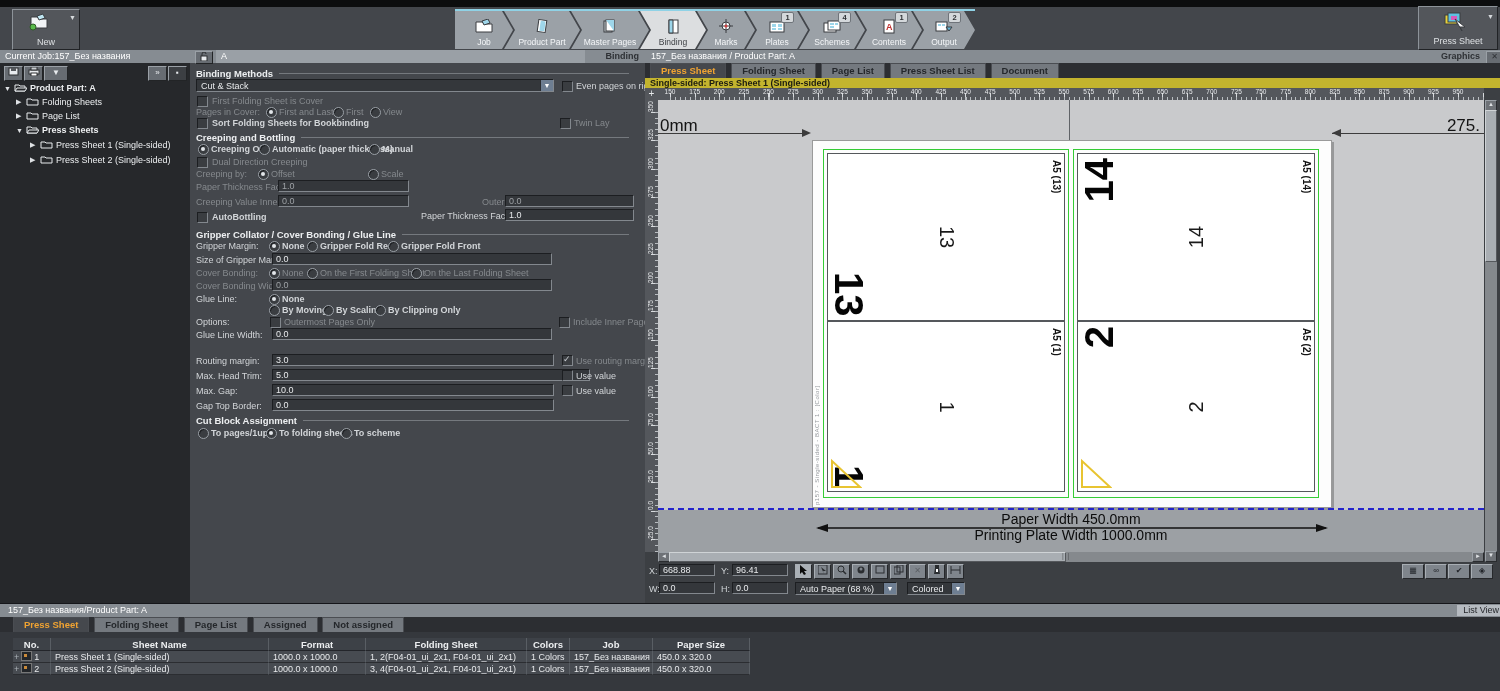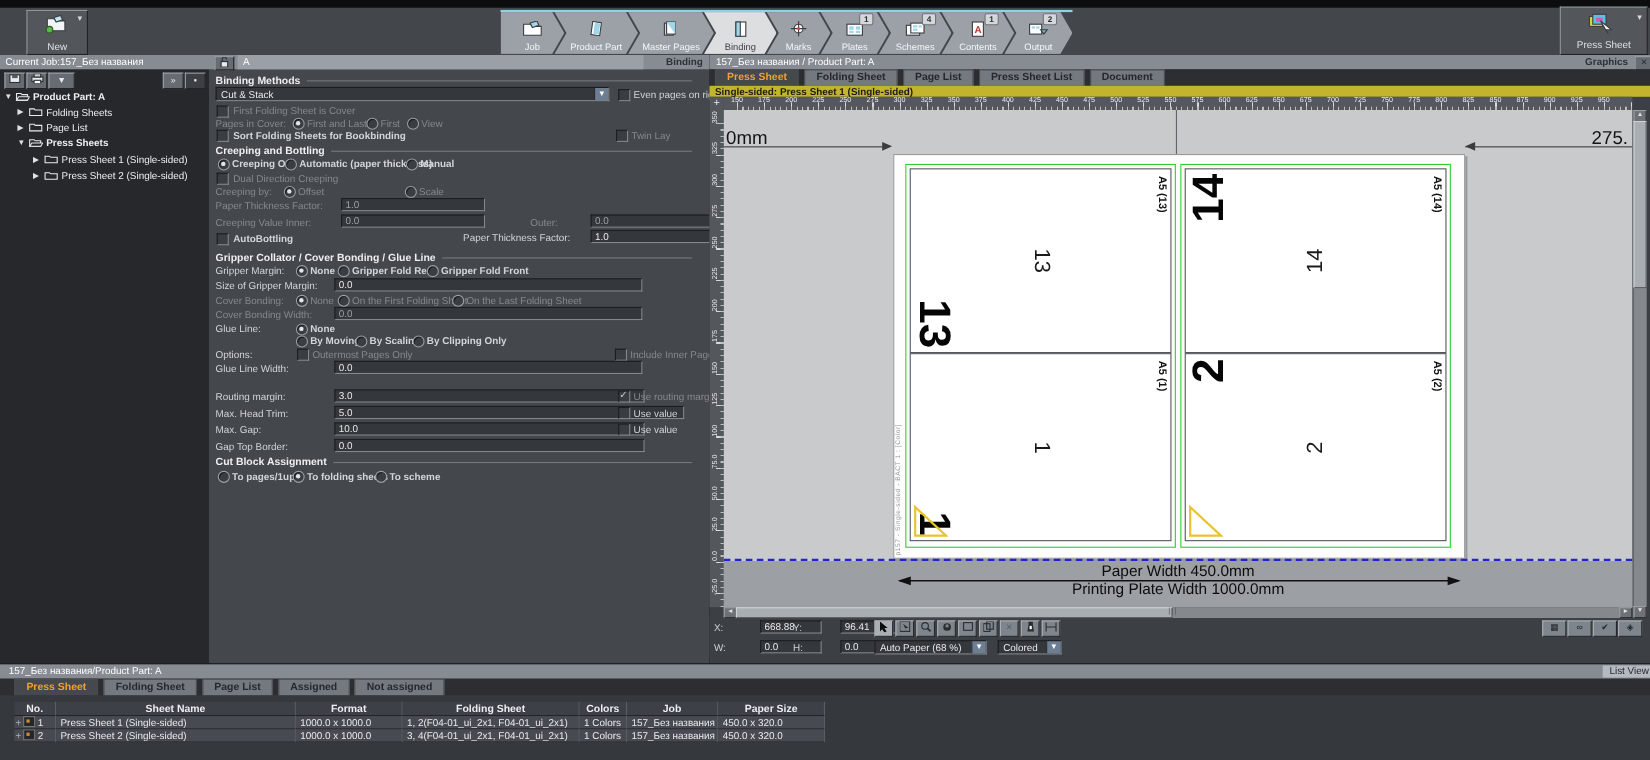--- a/index.html
+++ b/index.html
@@ -1,21 +1,21 @@
 <!DOCTYPE html>
 <html><head>
 <meta charset="utf-8">
 <style>
   html,body{margin:0;padding:0;background:#1b1c1e;}
   #app{position:relative;width:1500px;height:691px;background:#44474c;overflow:hidden;
        font-family:"Liberation Sans",sans-serif;font-size:10px;color:#e6e8ea;}
   .abs{position:absolute;}
   .fld{position:absolute;height:12px;background:#34373b;border:1px solid;border-color:#1c1e21 #83888e #83888e #1c1e21;
        color:#e8eaec;font-size:9px;padding:0 3px;box-sizing:border-box;font-family:"Liberation Sans",sans-serif;}
-  input.fld{outline:none;margin-left:32px;}
+  input.fld{outline:none;}
   .lbl{position:absolute;font-size:9px;color:#d2d5d8;white-space:nowrap;}
   .dis{color:#85898d;}
   .cb{position:absolute;width:9px;height:9px;background:#3a3d41;border:1px solid;border-color:#1c1e21 #83888e #83888e #1c1e21;}
   .cb.chk::after{content:"\2713";position:absolute;top:-2px;left:0;font-size:9px;color:#c9cdd1;}
   .rb{position:absolute;width:9px;height:9px;border-radius:50%;background:#3a3d41;border:1px solid #9aa0a6;box-shadow:inset 1px 1px 0 #1c1e21;}
   .rb.sel::after{content:"";position:absolute;left:2px;top:2px;width:4px;height:4px;border-radius:50%;background:#e2e6e9;}
   .sec{position:absolute;left:6px;width:433px;height:11px;display:flex;align-items:center;gap:6px;
        font-weight:bold;color:#edeff1;font-size:9.5px;white-space:nowrap;}
   .sec::after{content:"";flex:1;height:1px;background:#75797e;}
   .selbox{position:absolute;height:13px;background:#34373b;border:1px solid;border-color:#1c1e21 #83888e #83888e #1c1e21;
@@ -113,21 +113,21 @@
   .sheeticon::after{content:"";position:absolute;left:2px;top:2px;width:3px;height:3px;background:#c98a3a;}
   .tri{position:absolute;}
 </style>
 </head>
 <body>
 
 <div id="app">
 
   <div class="abs" id="topbar">
     <div class="abs" id="topstrip"></div>
-    <div class="bigbtn" style="left:24px;top:9px;width:54px;height:39px;">
+    <div class="bigbtn" style="left:12px;top:9px;width:54px;height:39px;padding-left:12px;">
       <span class="abs" style="left:14px;top:3px;">
         <svg width="24" height="18" viewBox="0 0 24 18">
             <path d="M4 15 L4 4 L10 4 L12 6 L20 6 L20 15 Z" fill="#f2f4f6" stroke="#3a3d41"></path>
             <path d="M10 3 L16 1 L18 5 L12 7 Z" fill="#bfe6f2" stroke="#3a3d41"></path>
             <circle cx="6" cy="14" r="3" fill="#58b84a" stroke="#2c5c25"></circle>
           </svg>
       </span>
       <span class="abs" style="right:3px;top:4px;font-size:7px;color:#d7dadd;">▼</span>
       <span class="abs" style="left:0;right:0;bottom:2px;">New</span>
     </div>

